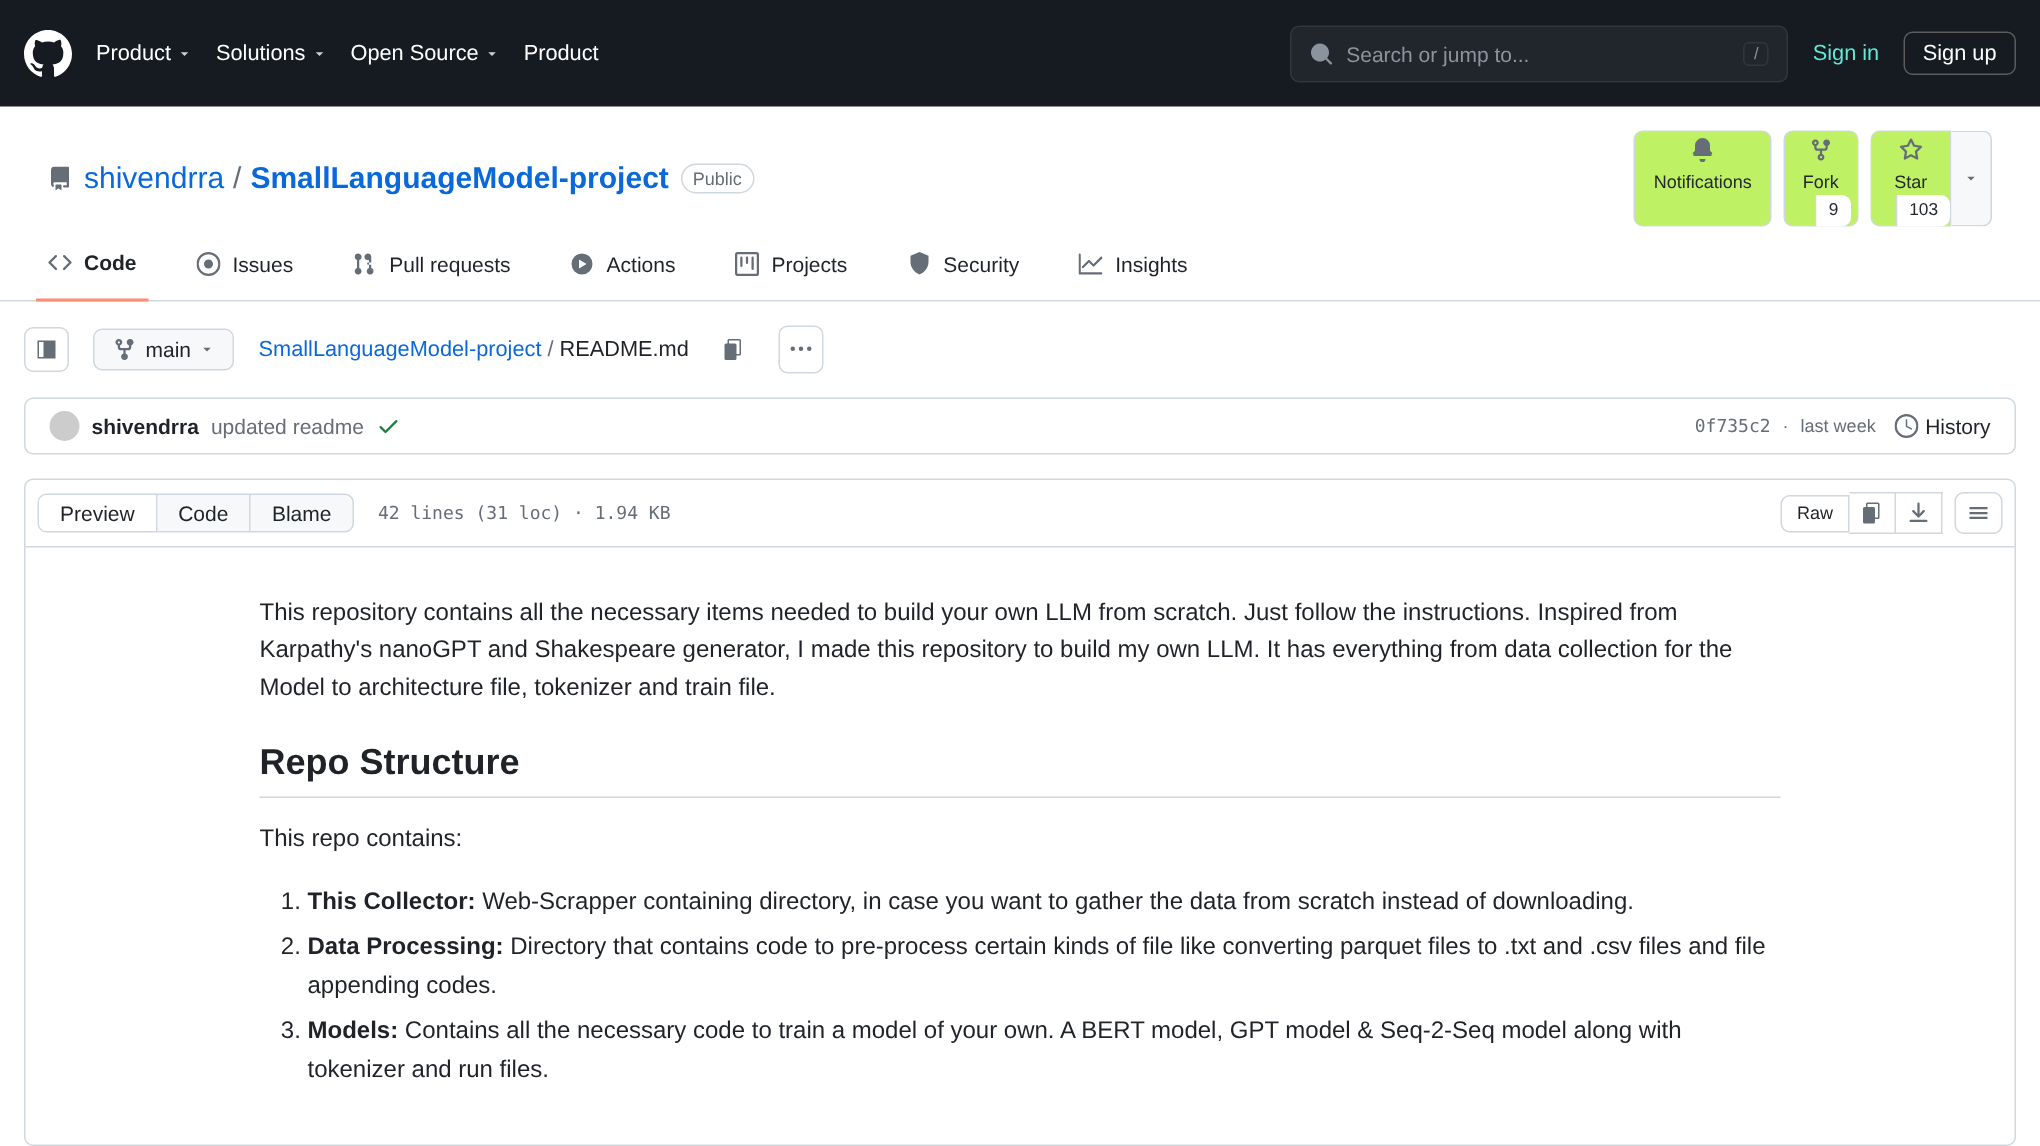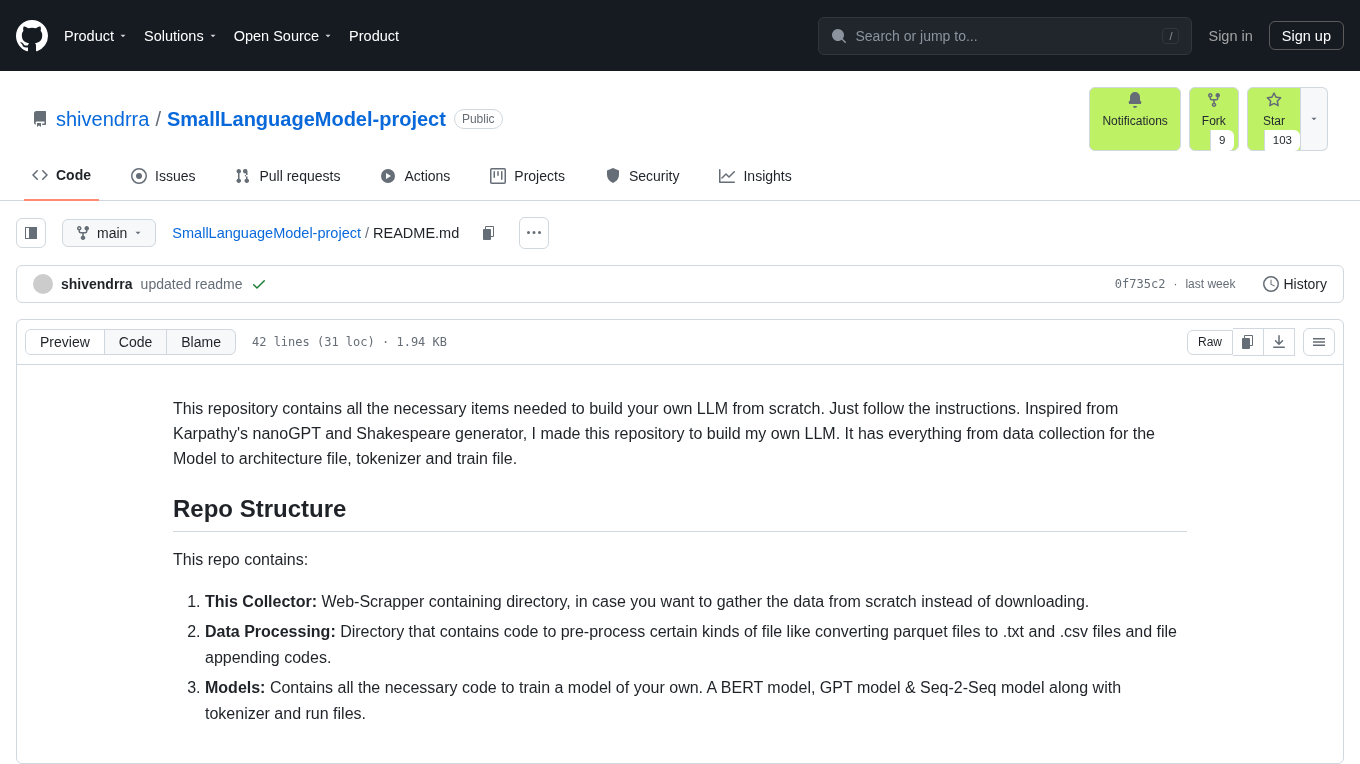--- a/index.html
+++ b/index.html
@@ -6,25 +6,25 @@
   body { font-family: -apple-system, BlinkMacSystemFont, "Segoe UI", Helvetica, Arial, sans-serif; font-size: 14px; color: #1f2328; background: #fff; }
   a { text-decoration: none; }
   
   
   .top-header { background: #161b22; height: 71px; display: flex; align-items: center; padding: 0 16px 0 16px; }
   .logo { width: 32px; height: 32px; fill: #fff; margin-right: 16px; }
   .top-nav { display: flex; gap: 16px; }
   .top-nav-item { color: #fff; font-size: 14.5px; display: flex; align-items: center; gap: 4px; cursor: pointer; }
   .chev-down { width: 10px; height: 10px; fill: #fff; opacity: 0.8; }
   .top-header-right { margin-left: auto; display: flex; align-items: center; gap: 16px; }
-  .search-box { display: flex; align-items: center; background: rgba(255,255,255,0.05); border: 1px solid #30363d; border-radius: 6px; padding: 10px 12px; width: 374px; }
+  .search-box { display: flex; align-items: center; background: rgba(255,255,255,0.05); border: 1px solid #30363d; border-radius: 6px; padding: 10px 12px; width: 332px; }
   .search-icon { width: 16px; height: 16px; fill: #8b949e; margin-right: 8px; }
   .search-placeholder { color: #8b949e; flex: 1; font-size: 14px; }
   .search-kbd { border: 1px solid #30363d; border-radius: 4px; color: #8b949e; font-size: 11px; padding: 1px 6px; }
-  .signin { color: #a3a3a3; font-size: 14.5px; }
+  .signin { color: #5eead4; font-size: 14.5px; }
   .signup { color: #fff; border: 1px solid #5b5b5b; border-radius: 6px; padding: 5.5px 12px; font-size: 14.5px; }
   
   
   .repo-header { padding: 16px 32px 8px 32px; display: flex; align-items: center; }
   .repo-icon { width: 16px; height: 16px; fill: #656d76; margin-right: 8px; }
   .repo-path { font-size: 20px; display: flex; align-items: center; gap: 6px; }
   .repo-owner { color: #0969da; }
   .repo-sep { color: #656d76; }
   .repo-name { color: #0969da; font-weight: 600; }
   .badge-public { border: 1px solid #d0d7de; border-radius: 2em; padding: 0 7px; font-size: 12px; color: #656d76; margin-left: 8px; line-height: 18px; }
@@ -63,21 +63,21 @@
   
   
   .commit-card { margin: 0 16px; border: 1px solid #d0d7de; border-radius: 6px; padding: 8px 16px; display: flex; align-items: center; gap: 8px; }
   .avatar { width: 20px; height: 20px; border-radius: 50%; background: #ccc; }
   .commit-author { font-weight: 600; font-size: 14px; }
   .commit-msg { color: #656d76; font-size: 14px; }
   .check-icon { width: 16px; height: 16px; fill: #1a7f37; }
   .commit-right { margin-left: auto; display: flex; align-items: center; gap: 8px; font-size: 12px; }
   .commit-sha { color: #656d76; font-family: ui-monospace, monospace; }
   .commit-date { color: #656d76; }
-  .history-link { display: flex; align-items: center; gap: 4px; color: #1f2328; font-size: 14px; margin-left: 20px; }
+  .history-link { display: flex; align-items: center; gap: 4px; color: #1f2328; font-size: 14px; margin-left: 5px; }
   .history-link svg { width: 16px; height: 16px; fill: #656d76; }
   
   
   .file-view { margin: 16px 16px 0 16px; border: 1px solid #d0d7de; border-radius: 6px; }
   .file-toolbar { display: flex; align-items: center; border-bottom: 1px solid #d0d7de; padding: 8px; }
   .view-tabs { display: flex; border: 1px solid #d0d7de; border-radius: 6px; overflow: hidden; background: #f6f8fa; }
   .view-tab { padding: 4px 14px; font-size: 14px; cursor: pointer; border-right: 1px solid #d0d7de; }
   .view-tab:last-child { border-right: none; }
   .view-tab.active { background: #fff; font-weight: 500; }
   .file-stats { font-family: ui-monospace, monospace; font-size: 12px; color: #656d76; margin-left: 16px; }

